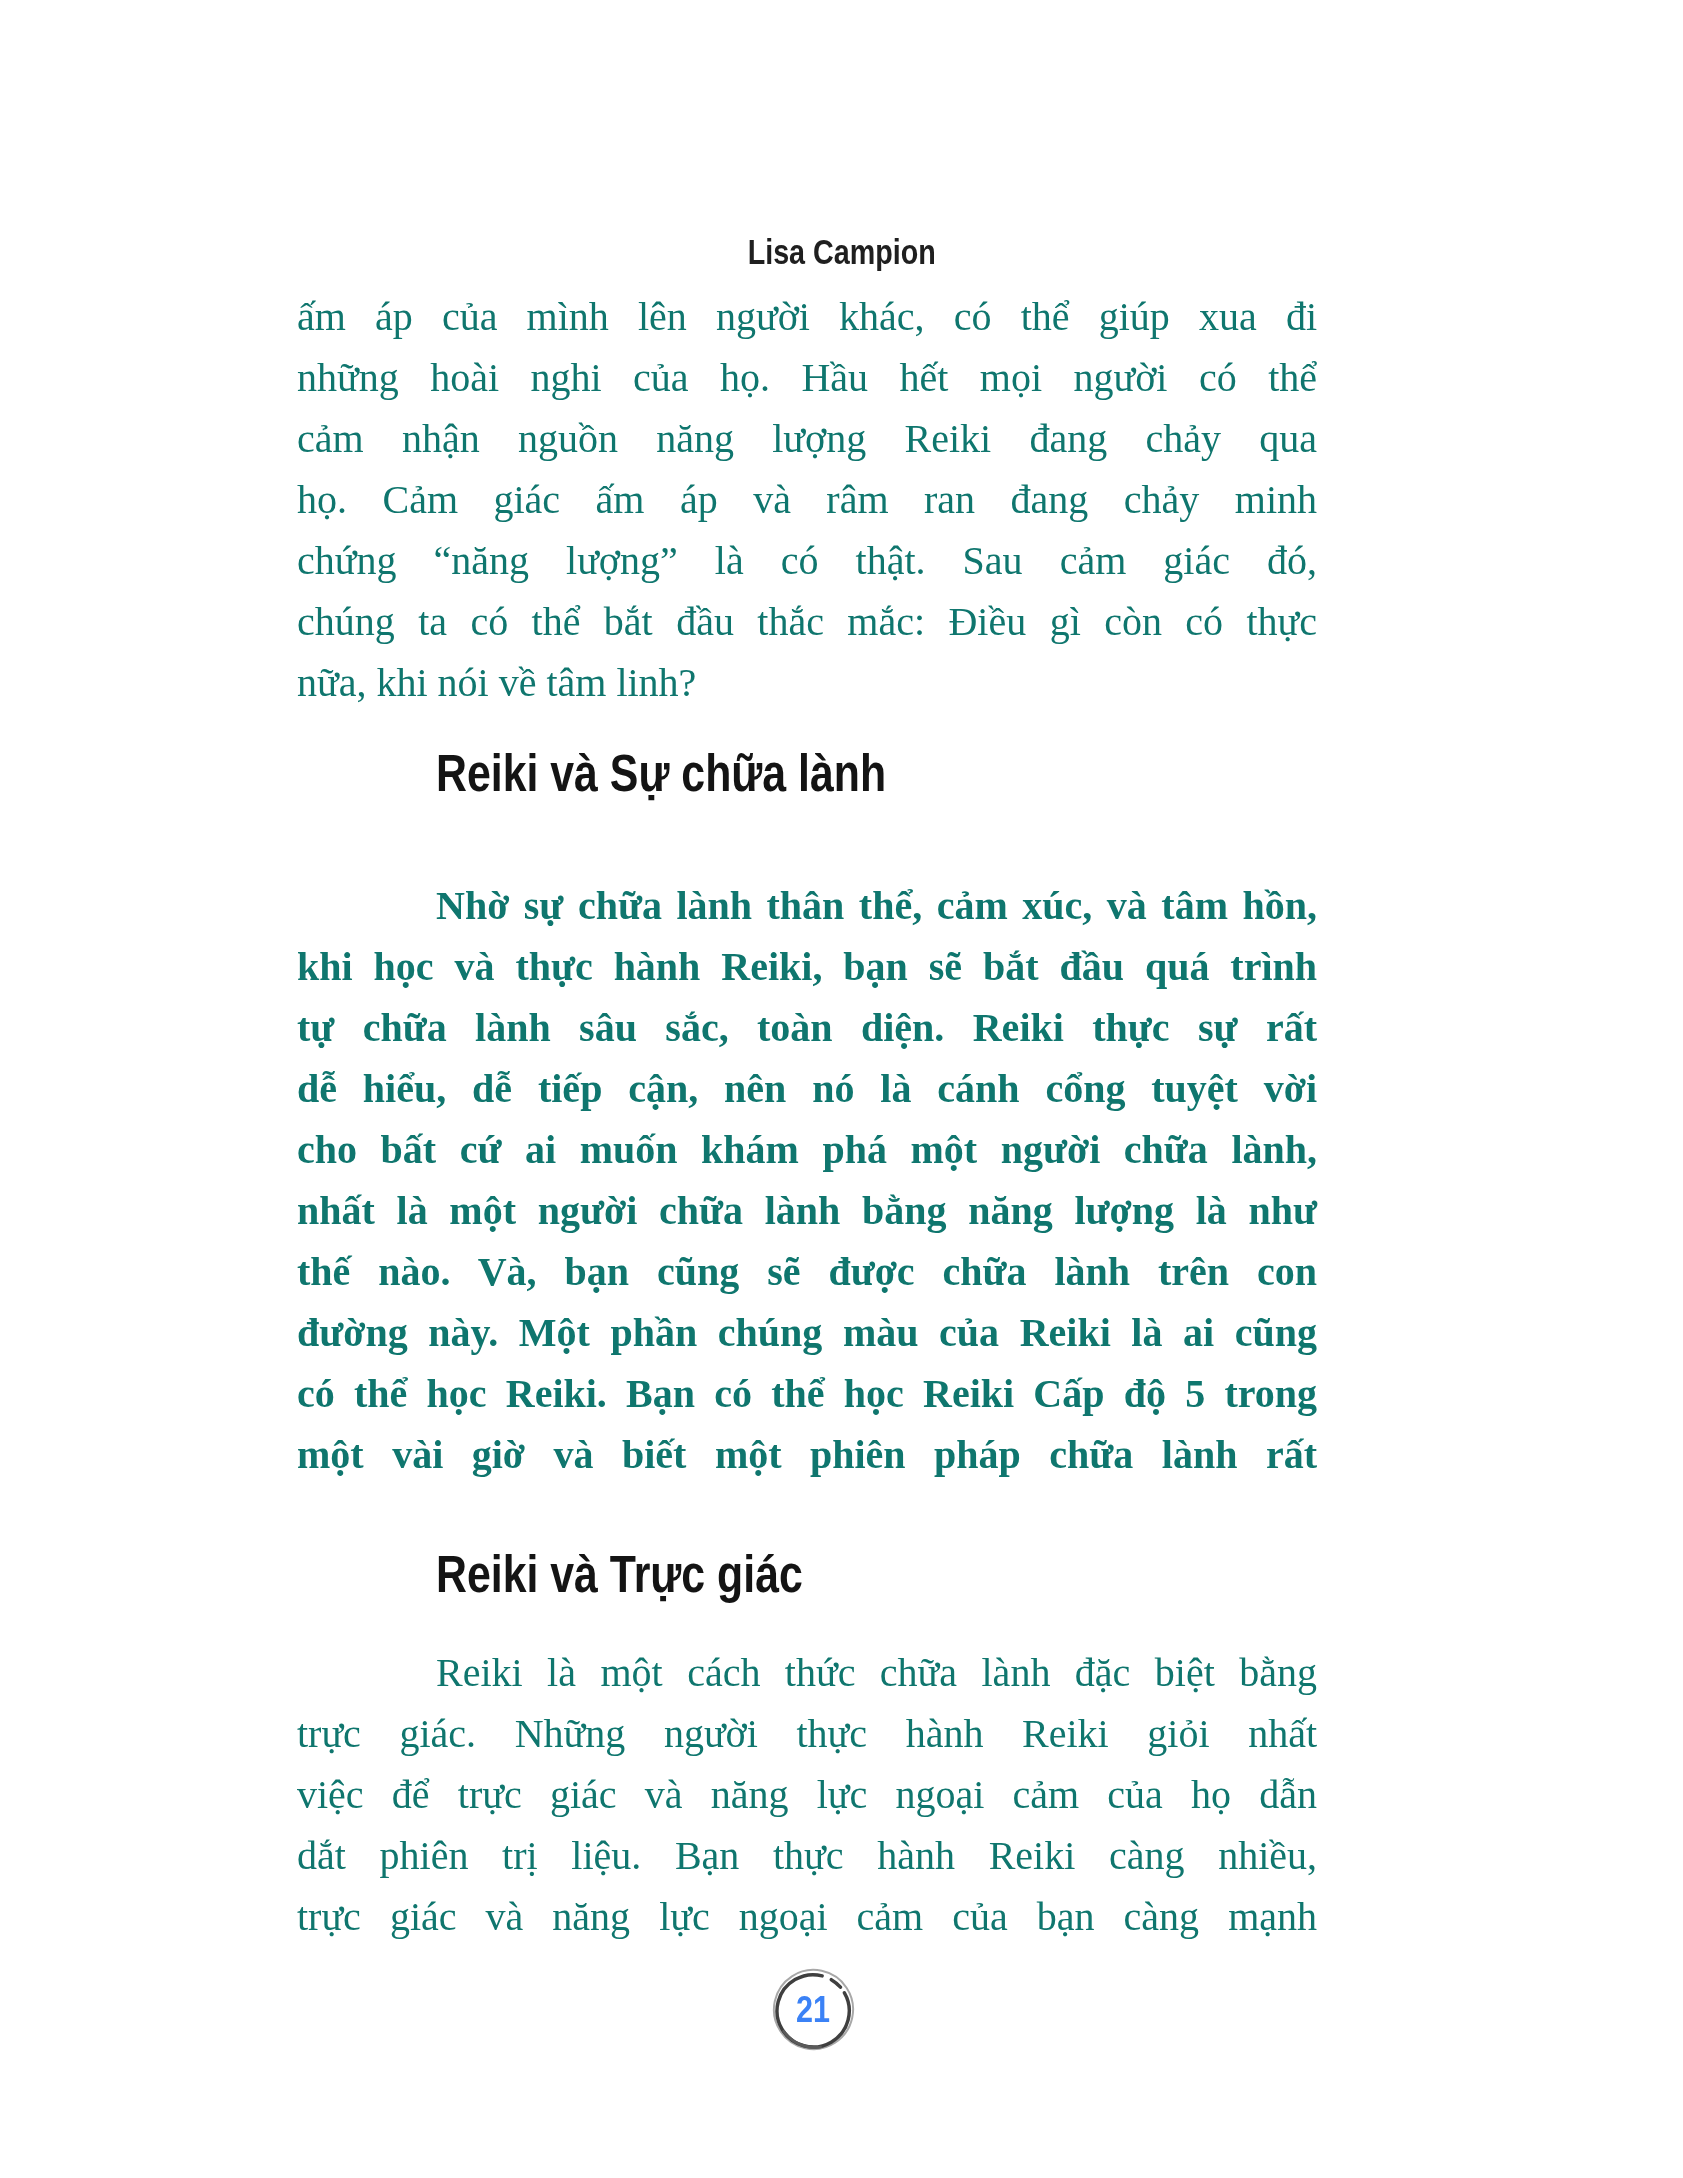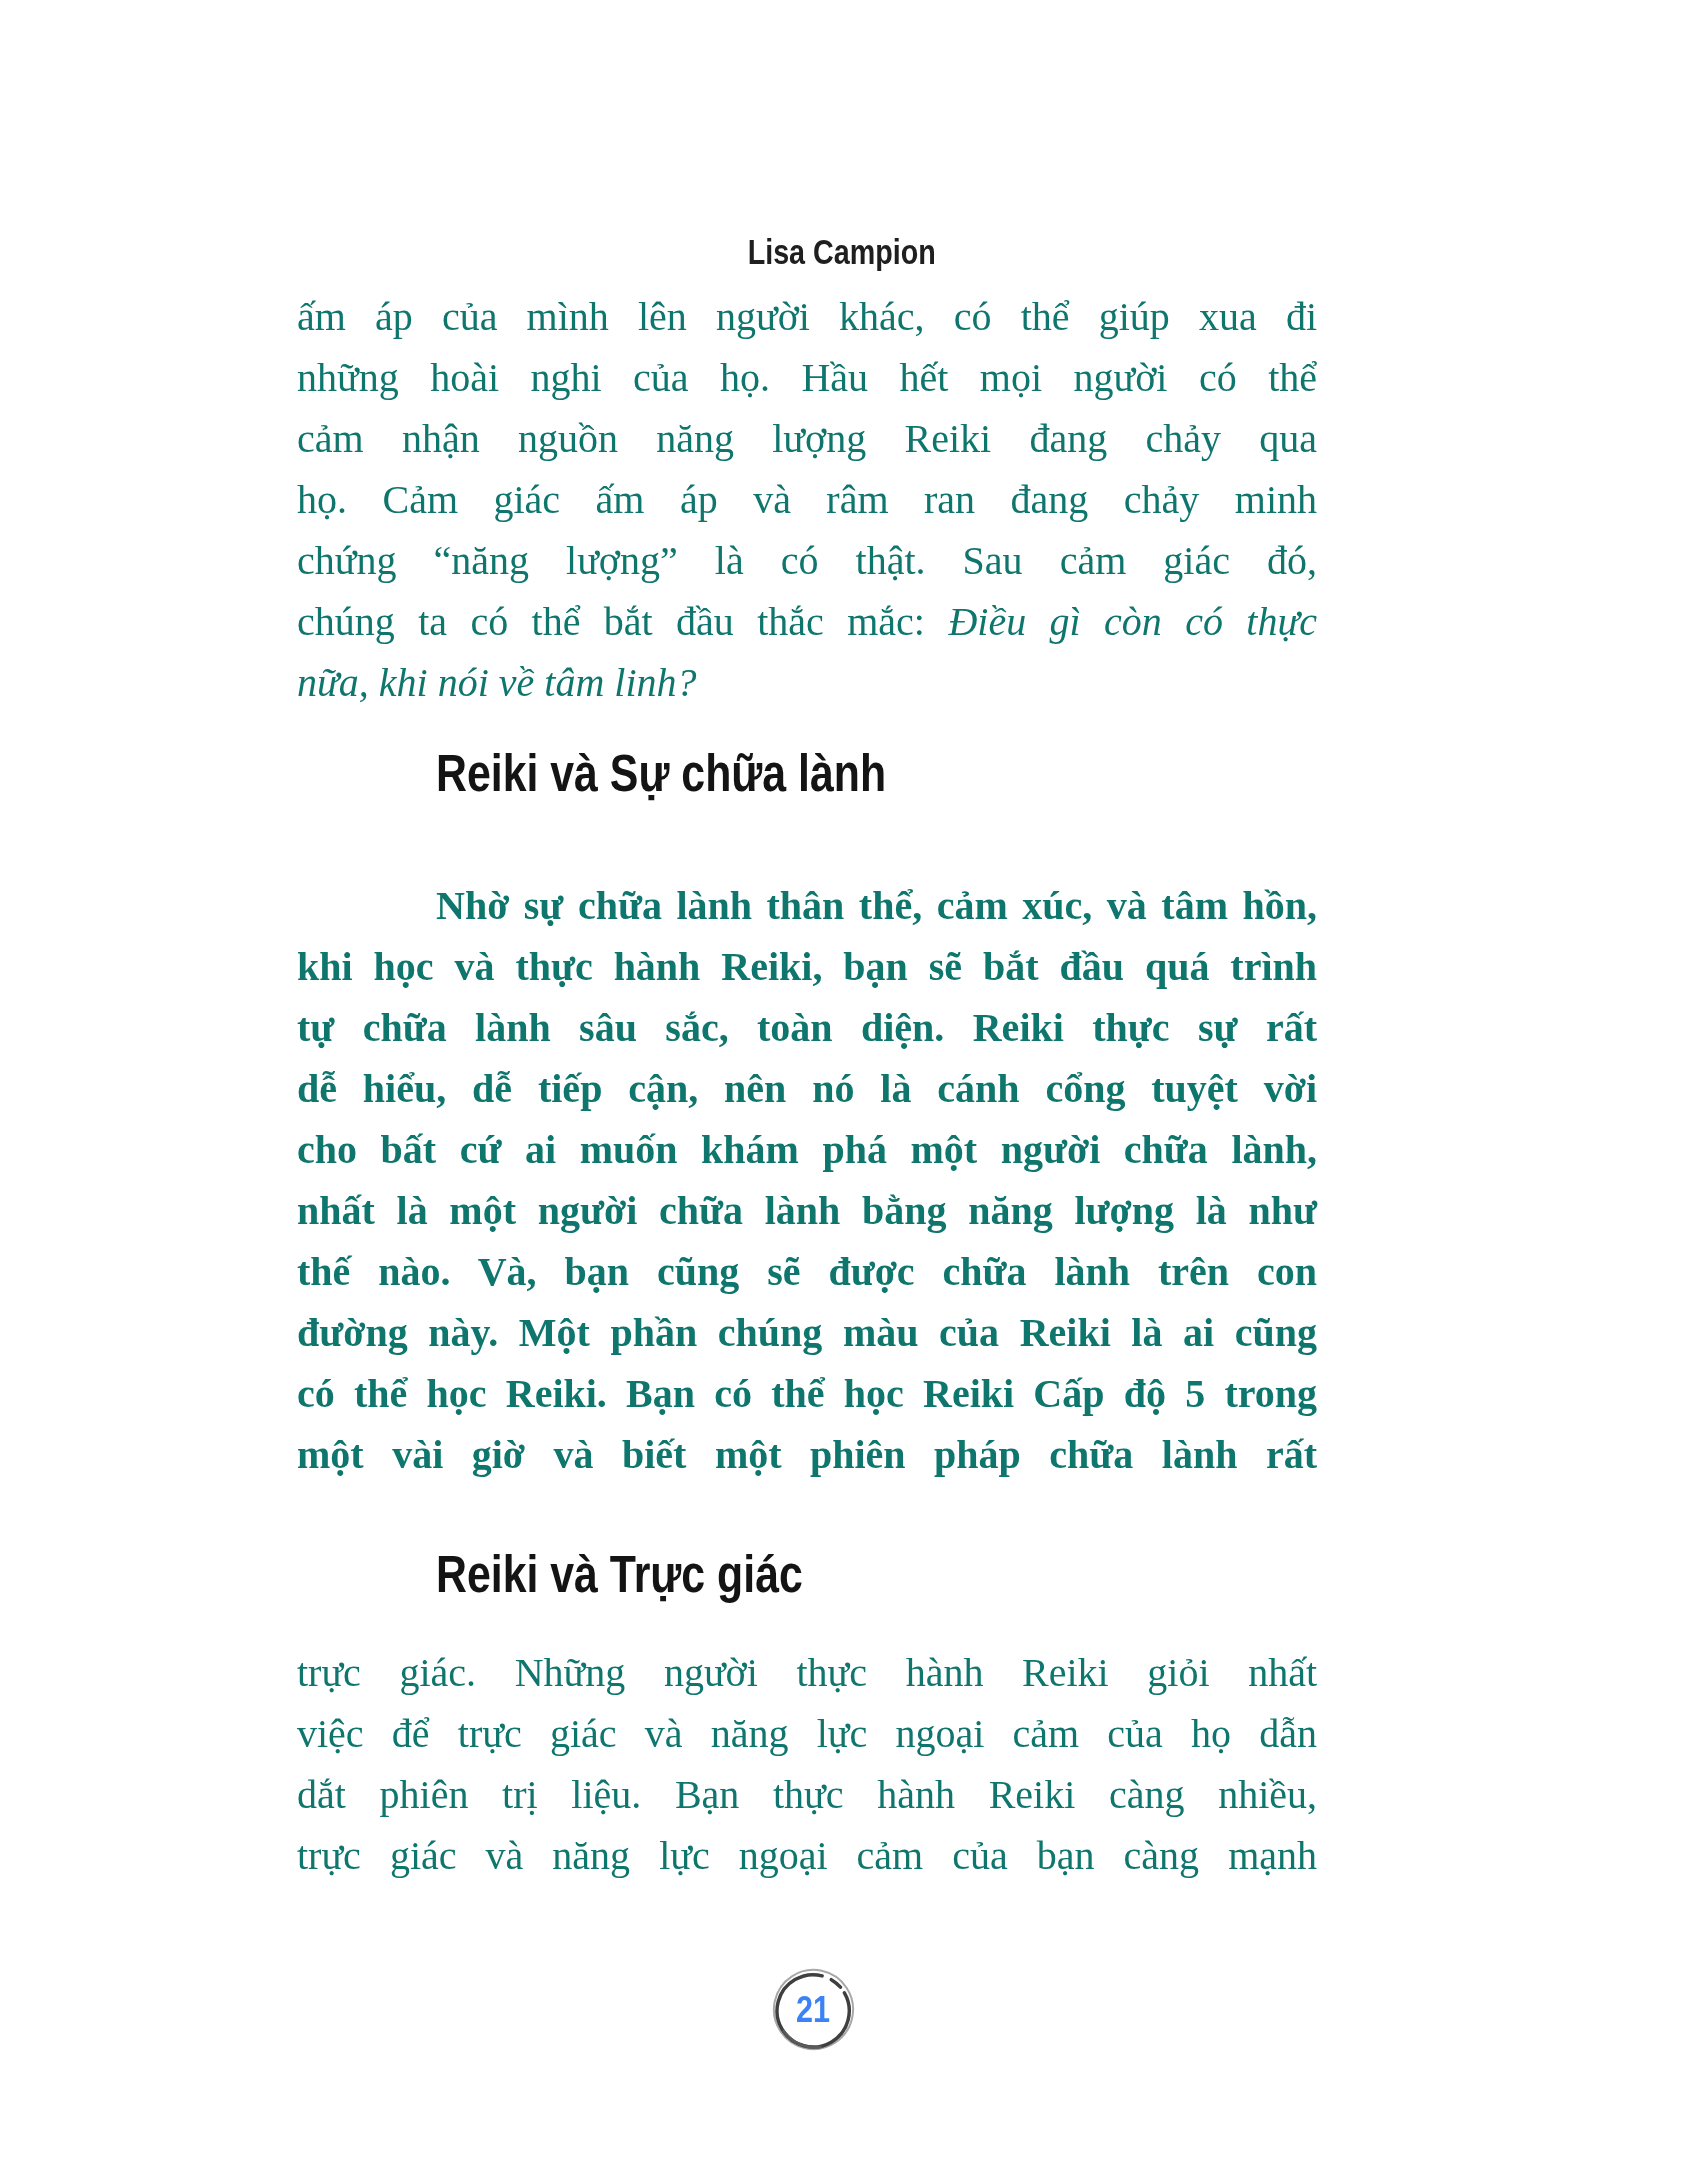--- a/index.html
+++ b/index.html
@@ -42,21 +42,21 @@
   .paragraph .line {
     font-size: 40px;
     line-height: 61px;
     height: 61px;
     text-align: justify;
     text-align-last: justify;
     color: #0f766e;
   }
   .paragraph .line.last { text-align-last: left; }
   .paragraph .line.indent { text-indent: 139px; }
-  .it { font-style: italic; }
+  .it { }
 
   .heading-row { height: 57px; }
   .heading {
     display: inline-block;
     font-family: "Liberation Sans", "DejaVu Sans", sans-serif;
     font-weight: 700;
     font-size: 51px;
     line-height: 57px;
     transform: scaleX(0.84);
     transform-origin: left center;
@@ -109,20 +109,21 @@
         <div class="line"><span>dễ hiểu, dễ tiếp cận, nên nó là cánh cổng tuyệt vời</span></div>
         <div class="line"><span>cho bất cứ ai muốn khám phá một người chữa lành,</span></div>
         <div class="line"><span>nhất là một người chữa lành bằng năng lượng là như</span></div>
         <div class="line"><span>thế nào. Và, bạn cũng sẽ được chữa lành trên con</span></div>
         <div class="line"><span>đường này. Một phần chúng màu của Reiki là ai cũng</span></div>
         <div class="line"><span>có thể học Reiki. Bạn có thể học Reiki Cấp độ 5 trong</span></div>
         <div class="line"><span>một vài giờ và biết một phiên pháp chữa lành rất</span></div>
       </div>
       <div class="heading-row block" style="top: 1502px;"><span class="heading">Reiki và Trực giác</span></div>
       <div class="paragraph block" style="top: 1598px;">
+        <div class="line indent"><span>Reiki là một cách thức chữa lành đặc biệt bằng</span></div>
         <div class="line"><span>trực giác. Những người thực hành Reiki giỏi nhất</span></div>
         <div class="line"><span>việc để trực giác và năng lực ngoại cảm của họ dẫn</span></div>
         <div class="line"><span>dắt phiên trị liệu. Bạn thực hành Reiki càng nhiều,</span></div>
         <div class="line"><span>trực giác và năng lực ngoại cảm của bạn càng mạnh</span></div>
       </div>
     </div>
 
   <div class="pagenum-wrap">
     <svg viewBox="0 0 96 96">
       <circle cx="48" cy="48" r="40" fill="none" stroke="#a8a8a8" stroke-width="2" transform="rotate(12 48 48)"></circle>

